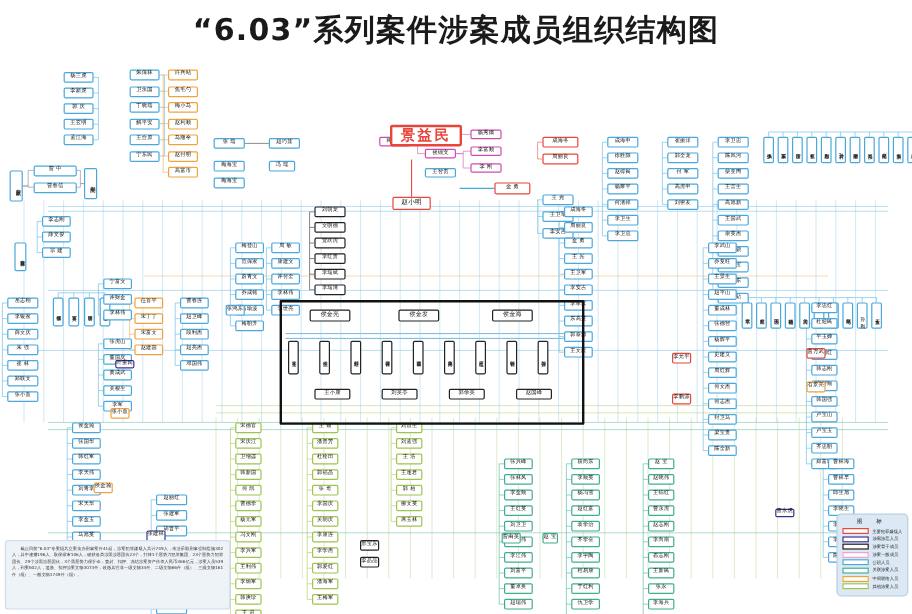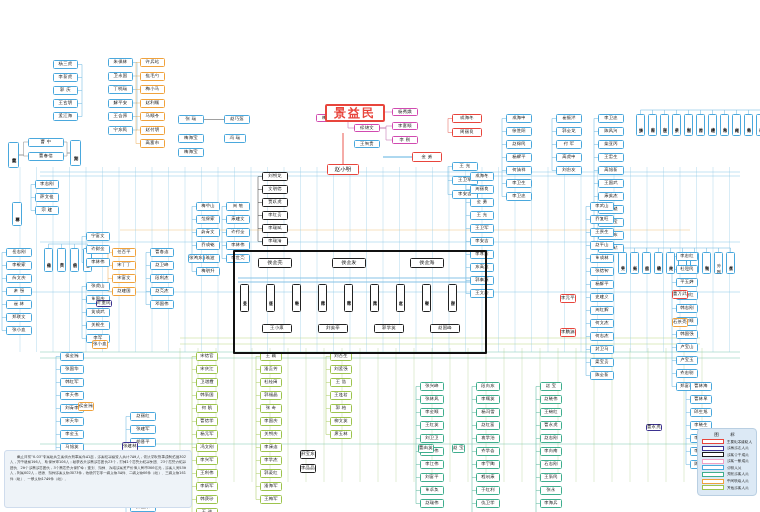--- a/index.html
+++ b/index.html
@@ -54,20 +54,21 @@
     font-size:3.5px;line-height:1.55;color:#333;text-align:justify;
     font-family:"DejaVu Sans",sans-serif;
   }
   #note .ind{text-indent:7px;display:block;}
 </style>
 </head>
 <body>
 
 <div id="canvas">
 
+  <div id="title">“6.03”系列案件涉案成员组织结构图</div>
 
   <div class="chart">
     <svg id="wires" width="760" height="460" viewBox="0 0 760 460" style="position:absolute;left:0;top:0;">
         <path d="M82 12.5L82 64.5" stroke="#7cc0e4" stroke-width="0.6" fill="none"></path>
         <path d="M82 12.5L78 12.5" stroke="#7cc0e4" stroke-width="0.6" fill="none"></path>
         <path d="M82 25.5L78 25.5" stroke="#7cc0e4" stroke-width="0.6" fill="none"></path>
         <path d="M82 38.5L78 38.5" stroke="#7cc0e4" stroke-width="0.6" fill="none"></path>
         <path d="M82 51.5L78 51.5" stroke="#7cc0e4" stroke-width="0.6" fill="none"></path>
         <path d="M82 64.5L78 64.5" stroke="#7cc0e4" stroke-width="0.6" fill="none"></path>
         <path d="M137 10.5L137 78" stroke="#7cc0e4" stroke-width="0.6" fill="none"></path>

